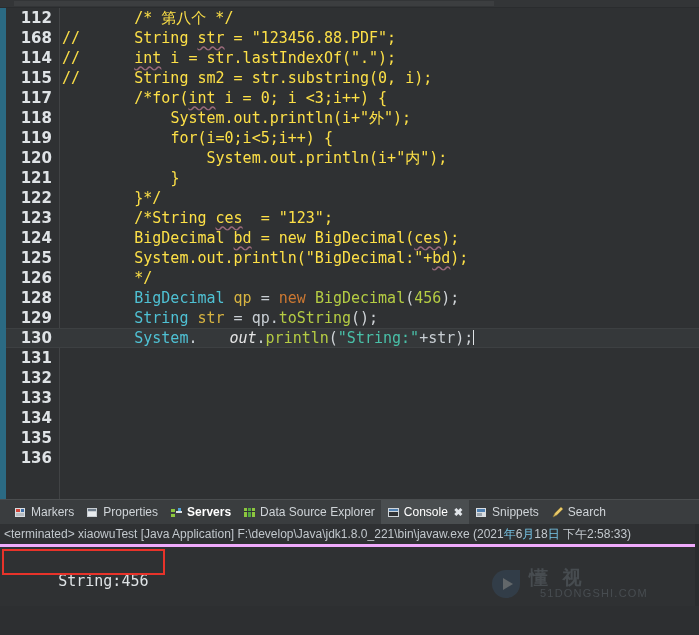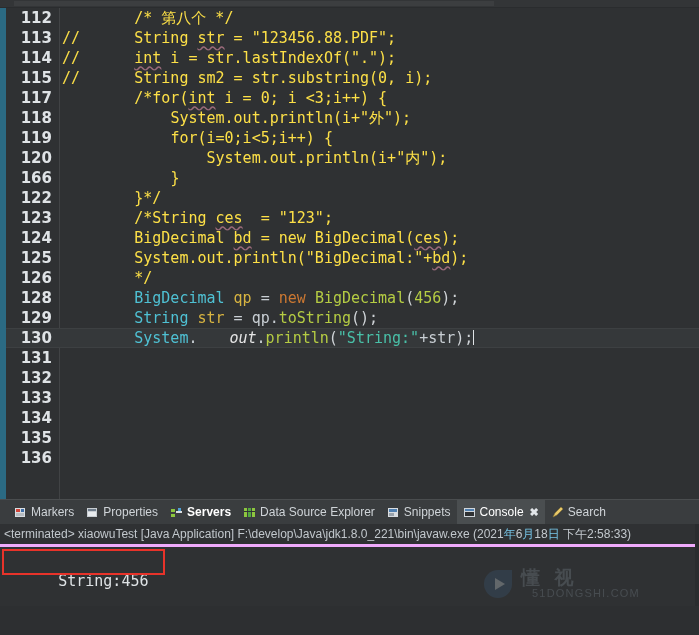--- a/index.html
+++ b/index.html
@@ -206,21 +206,21 @@
     right: 0;
     top: 0;
     bottom: 0;
     width: 4px;
     background: #2a2c2e;
   }
 
   
   .watermark {
     position: absolute;
-    right: 8px;
+    right: 0;
     bottom: 2px;
     width: 210px;
     height: 40px;
     opacity: 0.30;
     pointer-events: none;
     display: flex;
     align-items: center;
     gap: 6px;
   }
   .wm-logo {
@@ -255,28 +255,28 @@
 
   <div class="top-scroll">
     <div class="thumb"></div>
   </div>
 
   <div class="editor">
     <div class="gutter-accent"></div>
     <div class="code-area" id="code-area">
       <div class="gsep"></div>
     <div class="line"><span class="lnum">112</span><span class="ltext"><span>        </span><span class="c-comment">/* 第八个 */</span></span></div>
-        <div class="line"><span class="lnum">113</span><span class="ltext"><span class="c-comment">//</span><span>      </span><span class="c-comment">String </span><span class="c-comment warn">str</span><span class="c-comment"> = "123456.88.PDF";</span></span></div>
+        <div class="line"><span class="lnum">168</span><span class="ltext"><span class="c-comment">//</span><span>      </span><span class="c-comment">String </span><span class="c-comment warn">str</span><span class="c-comment"> = "123456.88.PDF";</span></span></div>
         <div class="line"><span class="lnum">114</span><span class="ltext"><span class="c-comment">//</span><span>      </span><span class="c-comment warn">int</span><span class="c-comment"> i = str.lastIndexOf(".");</span></span></div>
         <div class="line"><span class="lnum">115</span><span class="ltext"><span class="c-comment">//</span><span>      </span><span class="c-comment">String sm2 = str.substring(0, i);</span></span></div>
         <div class="line"><span class="lnum">117</span><span class="ltext"><span>        </span><span class="c-comment">/*for(</span><span class="c-comment warn">int</span><span class="c-comment"> i = 0; i &lt;3;i++) {</span></span></div>
         <div class="line"><span class="lnum">118</span><span class="ltext"><span>            </span><span class="c-comment">System.out.println(i+"外");</span></span></div>
         <div class="line"><span class="lnum">119</span><span class="ltext"><span>            </span><span class="c-comment">for(i=0;i&lt;5;i++) {</span></span></div>
         <div class="line"><span class="lnum">120</span><span class="ltext"><span>                </span><span class="c-comment">System.out.println(i+"内");</span></span></div>
-        <div class="line"><span class="lnum">166</span><span class="ltext"><span>            </span><span class="c-comment">}</span></span></div>
+        <div class="line"><span class="lnum">121</span><span class="ltext"><span>            </span><span class="c-comment">}</span></span></div>
         <div class="line"><span class="lnum">122</span><span class="ltext"><span>        </span><span class="c-comment">}*/</span></span></div>
         <div class="line"><span class="lnum">123</span><span class="ltext"><span>        </span><span class="c-comment">/*String </span><span class="c-comment warn">ces</span><span class="c-comment">  = "123";</span></span></div>
         <div class="line"><span class="lnum">124</span><span class="ltext"><span>        </span><span class="c-comment">BigDecimal </span><span class="c-comment warn">bd</span><span class="c-comment"> = new BigDecimal(</span><span class="c-comment warn">ces</span><span class="c-comment">);</span></span></div>
         <div class="line"><span class="lnum">125</span><span class="ltext"><span>        </span><span class="c-comment">System.out.println("BigDecimal:"+</span><span class="c-comment warn">bd</span><span class="c-comment">);</span></span></div>
         <div class="line"><span class="lnum">126</span><span class="ltext"><span>        </span><span class="c-comment">*/</span></span></div>
         <div class="line"><span class="lnum">128</span><span class="ltext"><span>        </span><span class="c-type">BigDecimal</span><span class="c-plain"> </span><span class="c-var">qp</span><span class="c-plain"> = </span><span class="c-kw">new</span><span class="c-plain"> </span><span class="c-meth">BigDecimal</span><span class="c-paren">(</span><span class="c-num">456</span><span class="c-paren">);</span></span></div>
         <div class="line"><span class="lnum">129</span><span class="ltext"><span>        </span><span class="c-type">String</span><span class="c-plain"> </span><span class="c-var">str</span><span class="c-plain"> = </span><span class="c-plain">qp</span><span class="c-plain">.</span><span class="c-meth">toString</span><span class="c-paren">();</span></span></div>
         <div class="line current"><span class="lnum">130</span><span class="ltext"><span>        </span><span class="c-type">System</span><span class="c-plain">.</span><span class="c-field">out</span><span class="c-plain">.</span><span class="c-meth">println</span><span class="c-paren">(</span><span class="c-str">"String:"</span><span class="c-plain">+</span><span class="c-plain">str</span><span class="c-paren">);</span><span class="caret"></span></span></div>
         <div class="line"><span class="lnum">131</span><span class="ltext"><span></span></span></div>
         <div class="line"><span class="lnum">132</span><span class="ltext"><span></span></span></div>
@@ -316,36 +316,36 @@
       </div>
       <div class="vtab">
         <span class="ticon"><svg width="13" height="13" viewBox="0 0 13 13">
             <rect x="1" y="2" width="3" height="9" fill="#8dc63f"></rect>
             <rect x="5" y="2" width="3" height="9" fill="#53a93f"></rect>
             <rect x="9" y="2" width="3" height="9" fill="#8dc63f"></rect>
             <rect x="1" y="5" width="11" height="1" fill="#2f3133"></rect>
           </svg></span>
         <span>Data Source Explorer</span>
       </div>
+      <div class="vtab console">
+        <span class="ticon"><svg width="13" height="13" viewBox="0 0 13 13">
+            <rect x="1" y="2" width="11" height="9" fill="#cfd5da"></rect>
+            <rect x="2" y="3" width="9" height="2" fill="#4f7fb0"></rect>
+            <rect x="2" y="6" width="9" height="4" fill="#2f3133"></rect>
+          </svg></span>
+        <span>Console</span>
+        <span class="tclose">✖</span>
+      </div>
       <div class="vtab">
         <span class="ticon"><svg width="13" height="13" viewBox="0 0 13 13">
             <rect x="1" y="2" width="10" height="9" fill="#d9dde1"></rect>
             <rect x="2" y="3" width="8" height="3" fill="#4f7fb0"></rect>
             <rect x="2" y="7" width="5" height="3" fill="#9aa3ac"></rect>
           </svg></span>
         <span>Snippets</span>
-      </div>
-      <div class="vtab console">
-        <span class="ticon"><svg width="13" height="13" viewBox="0 0 13 13">
-            <rect x="1" y="2" width="11" height="9" fill="#cfd5da"></rect>
-            <rect x="2" y="3" width="9" height="2" fill="#4f7fb0"></rect>
-            <rect x="2" y="6" width="9" height="4" fill="#2f3133"></rect>
-          </svg></span>
-        <span>Console</span>
-        <span class="tclose">✖</span>
       </div>
       <div class="vtab">
         <span class="ticon"><svg width="13" height="13" viewBox="0 0 13 13">
             <path d="M2 11 L4 7 L10 1 L12 3 L6 9 Z" fill="#e8c96a" stroke="#8a7330" stroke-width="0.6"></path>
           </svg></span>
         <span>Search</span>
       </div>
     </div>
 
   <div class="console-body">

